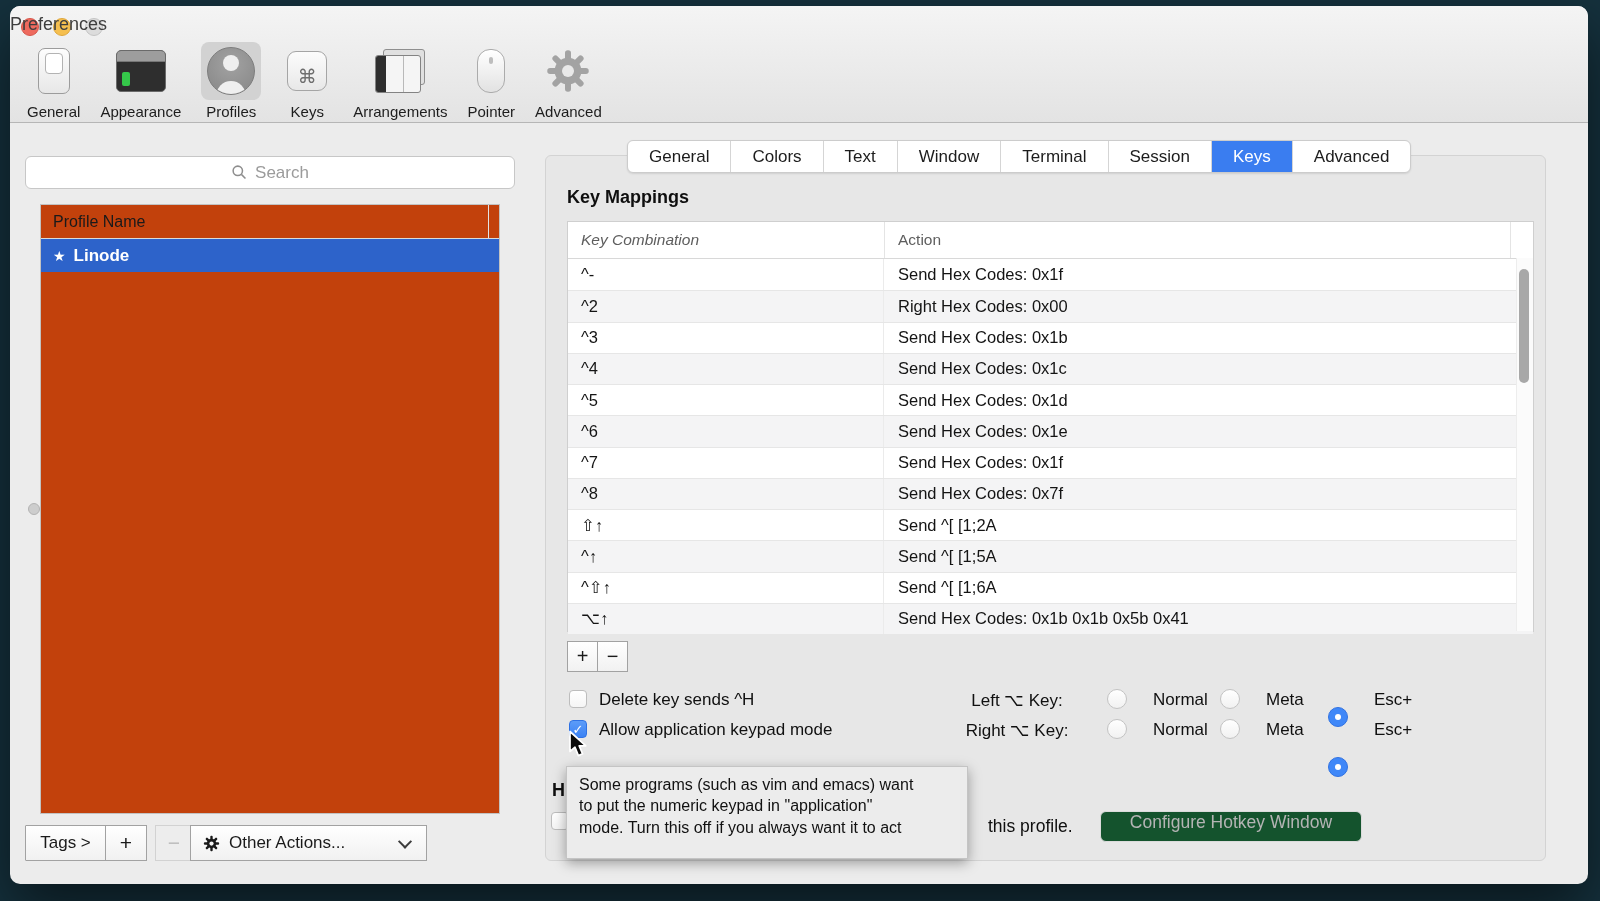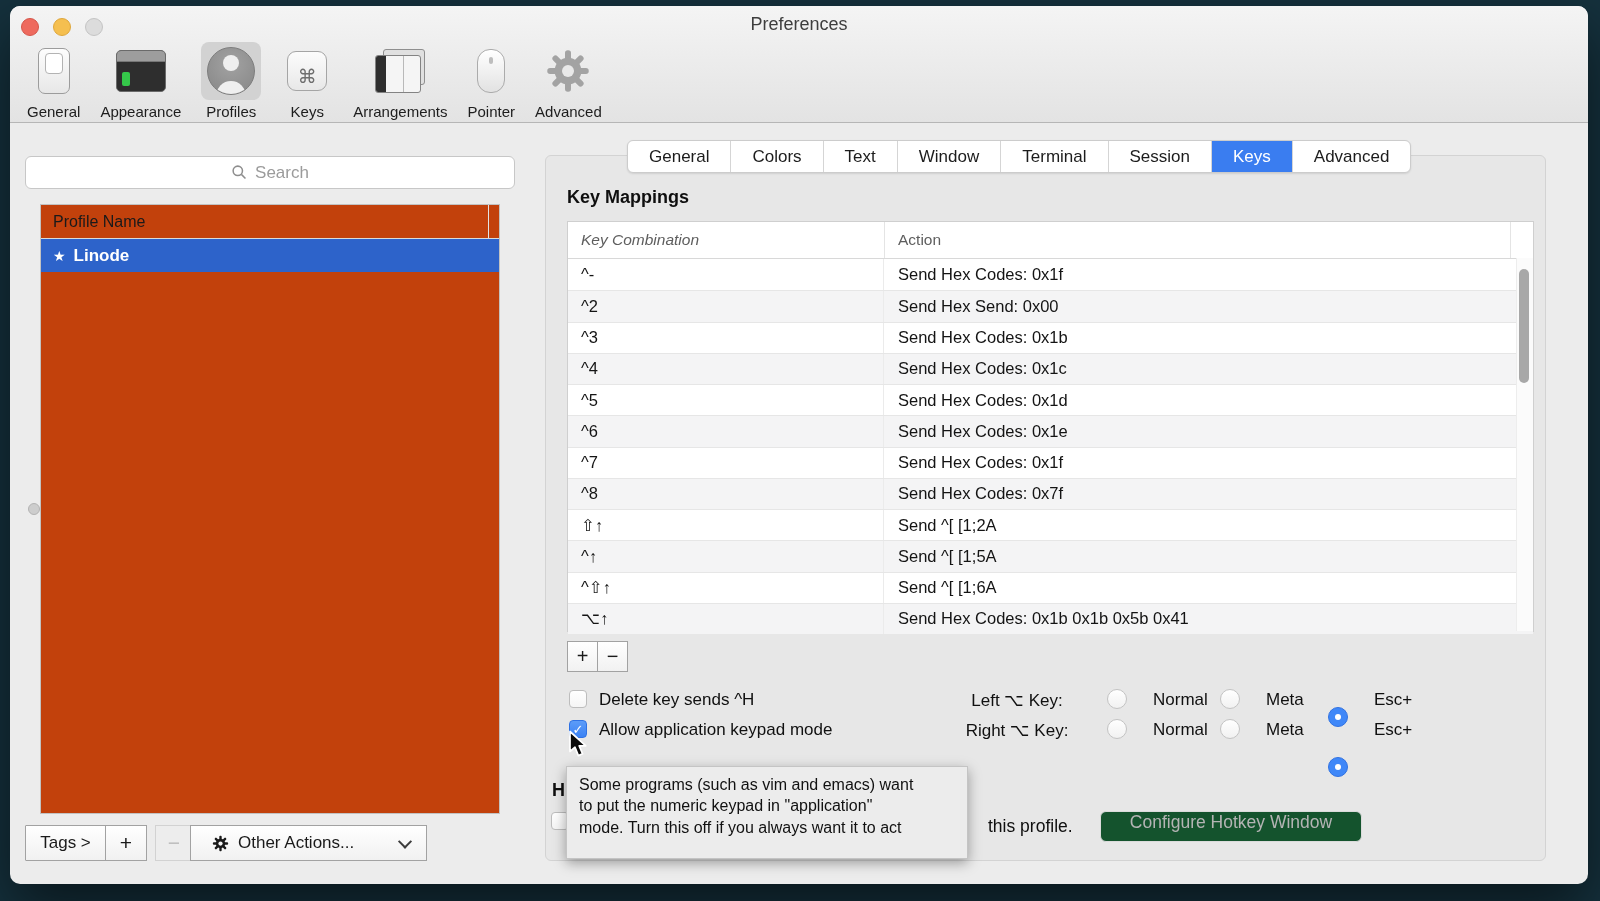--- a/index.html
+++ b/index.html
@@ -8,21 +8,21 @@
   .abs{position:absolute;}
   
   .window{left:10px;top:6px;width:1578px;height:878px;background:#ececec;border-radius:10px;
           box-shadow:0 25px 60px rgba(0,0,0,.55);}
   .titlebar{left:10px;top:6px;width:1578px;height:116px;border-radius:10px 10px 0 0;
             background:linear-gradient(#f4f4f4,#e3e3e3);border-bottom:1px solid #b6b6b6;}
   .tl{width:16px;height:16px;border-radius:50%;}
   .tl.red{left:21px;top:18px;background:#ee6a5e;border:1px solid #d65549;}
   .tl.yellow{left:53px;top:18px;background:#f5bf4f;border:1px solid #dfa73c;}
   .tl.gray{left:85px;top:18px;background:#dcdcdc;border:1px solid #c4c4c4;}
-  .wtitle{left:10px;top:14px;width:1578px;text-align:center;font-size:18px;color:#3e3e3e;}
+  .wtitle{left:10px;top:14px;width:1578px;text-align:left;font-size:18px;color:#3e3e3e;}
   
   .toolbar{left:18px;top:42px;height:78px;display:flex;align-items:flex-start;gap:2px;}
   .titem{display:flex;flex-direction:column;align-items:center;padding:0 9px;cursor:default;}
   .ticonbox{height:58px;display:flex;align-items:center;justify-content:center;padding:0 6px;border-radius:8px;}
   .titem.sel .ticonbox{background:#d2d2d2;}
   .tlabel{font-size:15px;color:#1d1d1d;margin-top:3px;}
   .ic-general{width:30px;height:44px;border-radius:7px;background:linear-gradient(#fdfdfd,#e7e7e7);
               border:1px solid #9c9c9c;position:relative;}
   .ic-general::after{content:"";position:absolute;left:6px;top:4px;width:16px;height:19px;border-radius:4px;
               background:#fff;border:1px solid #b3b3b3;}
@@ -54,21 +54,21 @@
   .prow{height:33px;background:#2d63ca;color:#fff;display:flex;align-items:center;padding-left:12px;gap:8px;
         font-size:17px;font-weight:600;}
   .prow .star{font-size:14px;font-weight:400;}
   .knob{left:28px;top:503px;width:10px;height:10px;border-radius:50%;background:#cdcdcd;border:1px solid #b3b3b3;}
   .btn{background:linear-gradient(#ffffff,#f1f1f1);border:1px solid #a2a2a2;box-sizing:border-box;
        display:flex;align-items:center;justify-content:center;font-size:17px;color:#1a1a1a;}
   .footer-tags{left:25px;top:825px;width:81px;height:36px;border-radius:1px;}
   .footer-plus{left:105px;top:825px;width:42px;height:36px;font-size:21px;}
   .footer-minus{left:155px;top:825px;width:38px;height:36px;border:1px solid #d2d2d2;color:#bdbdbd;
         background:#ededed;font-size:21px;}
-  .footer-other{left:190px;top:825px;width:237px;height:36px;justify-content:flex-end;gap:9px;padding-left:21px;}
+  .footer-other{left:190px;top:825px;width:237px;height:36px;justify-content:flex-end;gap:9px;padding-left:12px;}
   .chev{width:8px;height:8px;border-right:2px solid #3c3c3c;border-bottom:2px solid #3c3c3c;
         transform:rotate(45deg) translate(-1px,-1px);}
   
   .pane{left:545px;top:155px;width:1001px;height:706px;background:#e7e7e7;border:1px solid #d3d3d3;border-radius:6px;box-sizing:border-box;}
   .tabs{left:627px;top:140px;height:31px;display:flex;background:#fff;border:1px solid #cccccc;border-radius:6px;
         overflow:hidden;box-shadow:0 1px 2px rgba(0,0,0,.10);}
   .seg{display:flex;align-items:center;justify-content:center;padding:0 21px;font-size:17px;color:#1c1c1c;border-right:1px solid #d5d5d5;}
   .seg:last-child{border-right:none;}
   .seg.sel{background:#3a7df0;color:#fff;}
   .kheading{left:567px;top:187px;font-size:18px;font-weight:bold;color:#0f0f0f;}
@@ -265,21 +265,21 @@
       <span class="sep1"></span>
       <span class="sep2"></span>
     </div>
     <div class="kbody">
       <div class="krow">
           <div class="c1">^-</div>
           <div class="c2">Send Hex Codes: 0x1f</div>
         </div>
       <div class="krow">
           <div class="c1">^2</div>
-          <div class="c2">Send Hex Send: 0x00</div>
+          <div class="c2">Right Hex Codes: 0x00</div>
         </div>
       <div class="krow">
           <div class="c1">^3</div>
           <div class="c2">Send Hex Codes: 0x1b</div>
         </div>
       <div class="krow">
           <div class="c1">^4</div>
           <div class="c2">Send Hex Codes: 0x1c</div>
         </div>
       <div class="krow">

